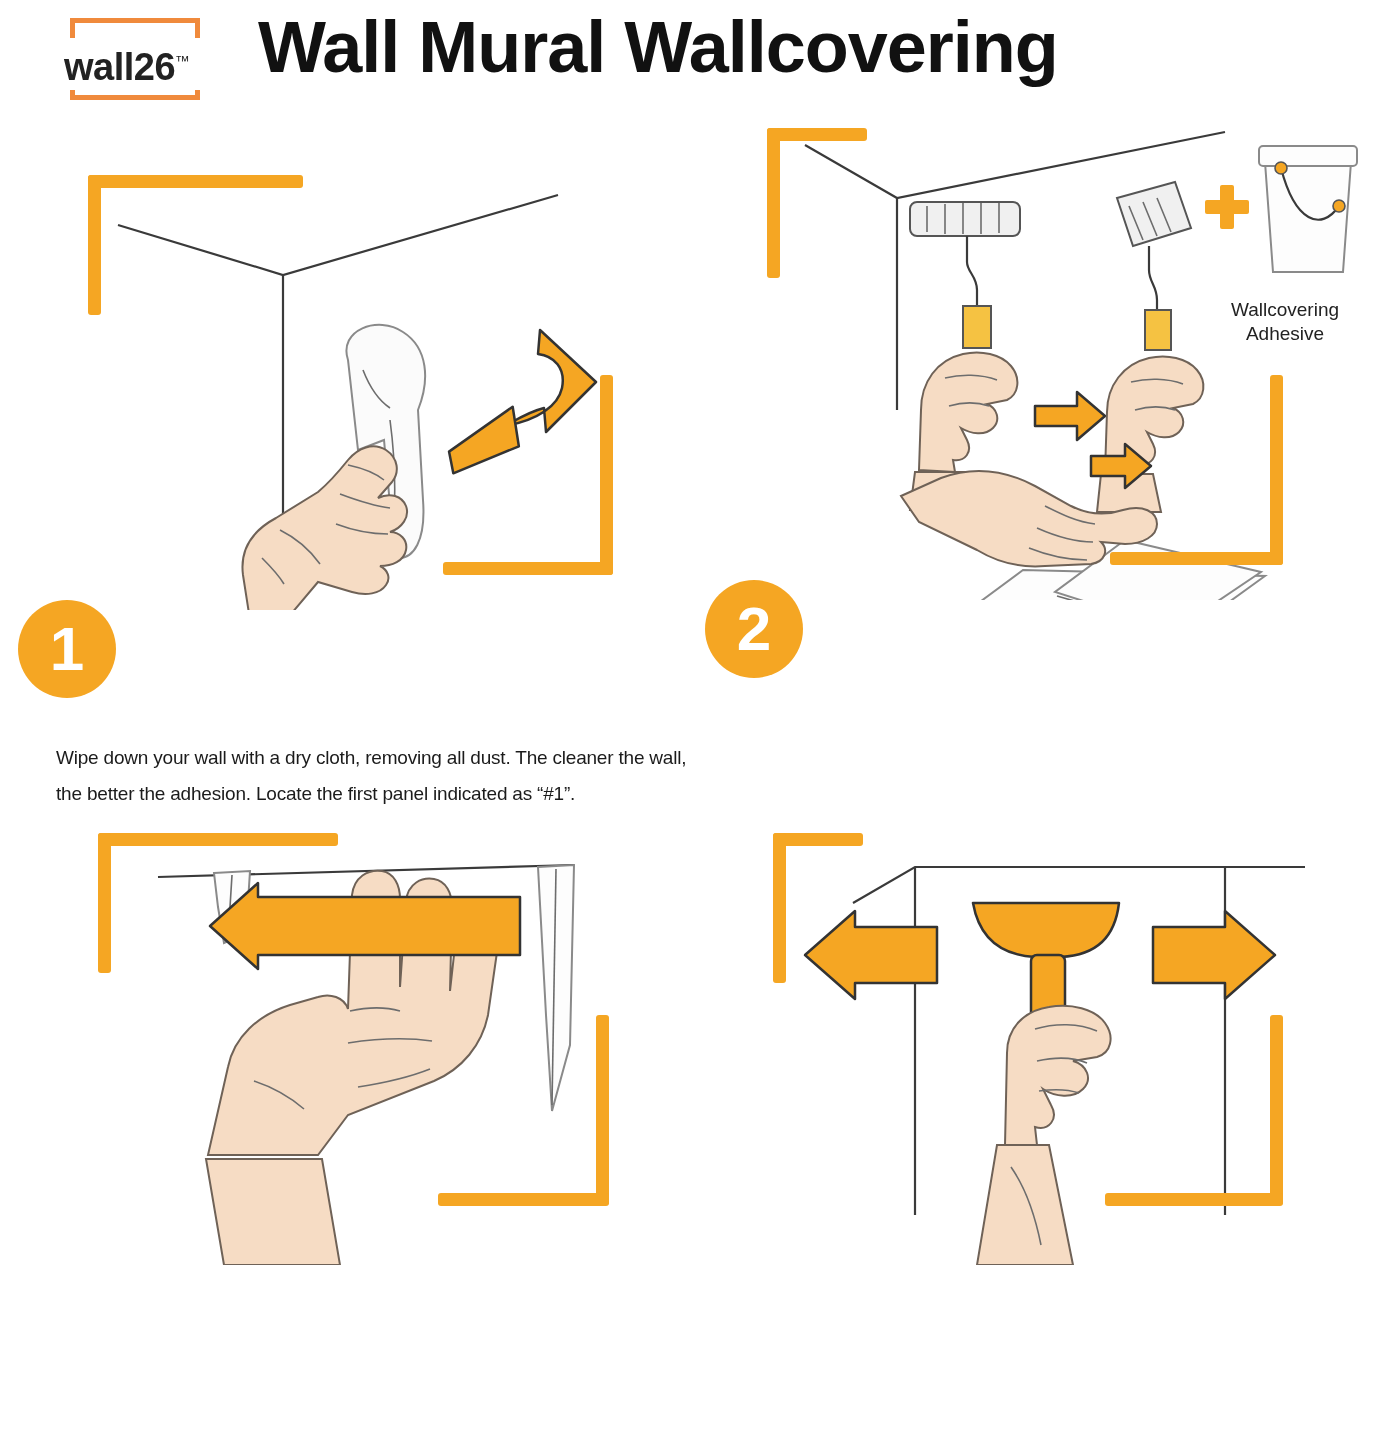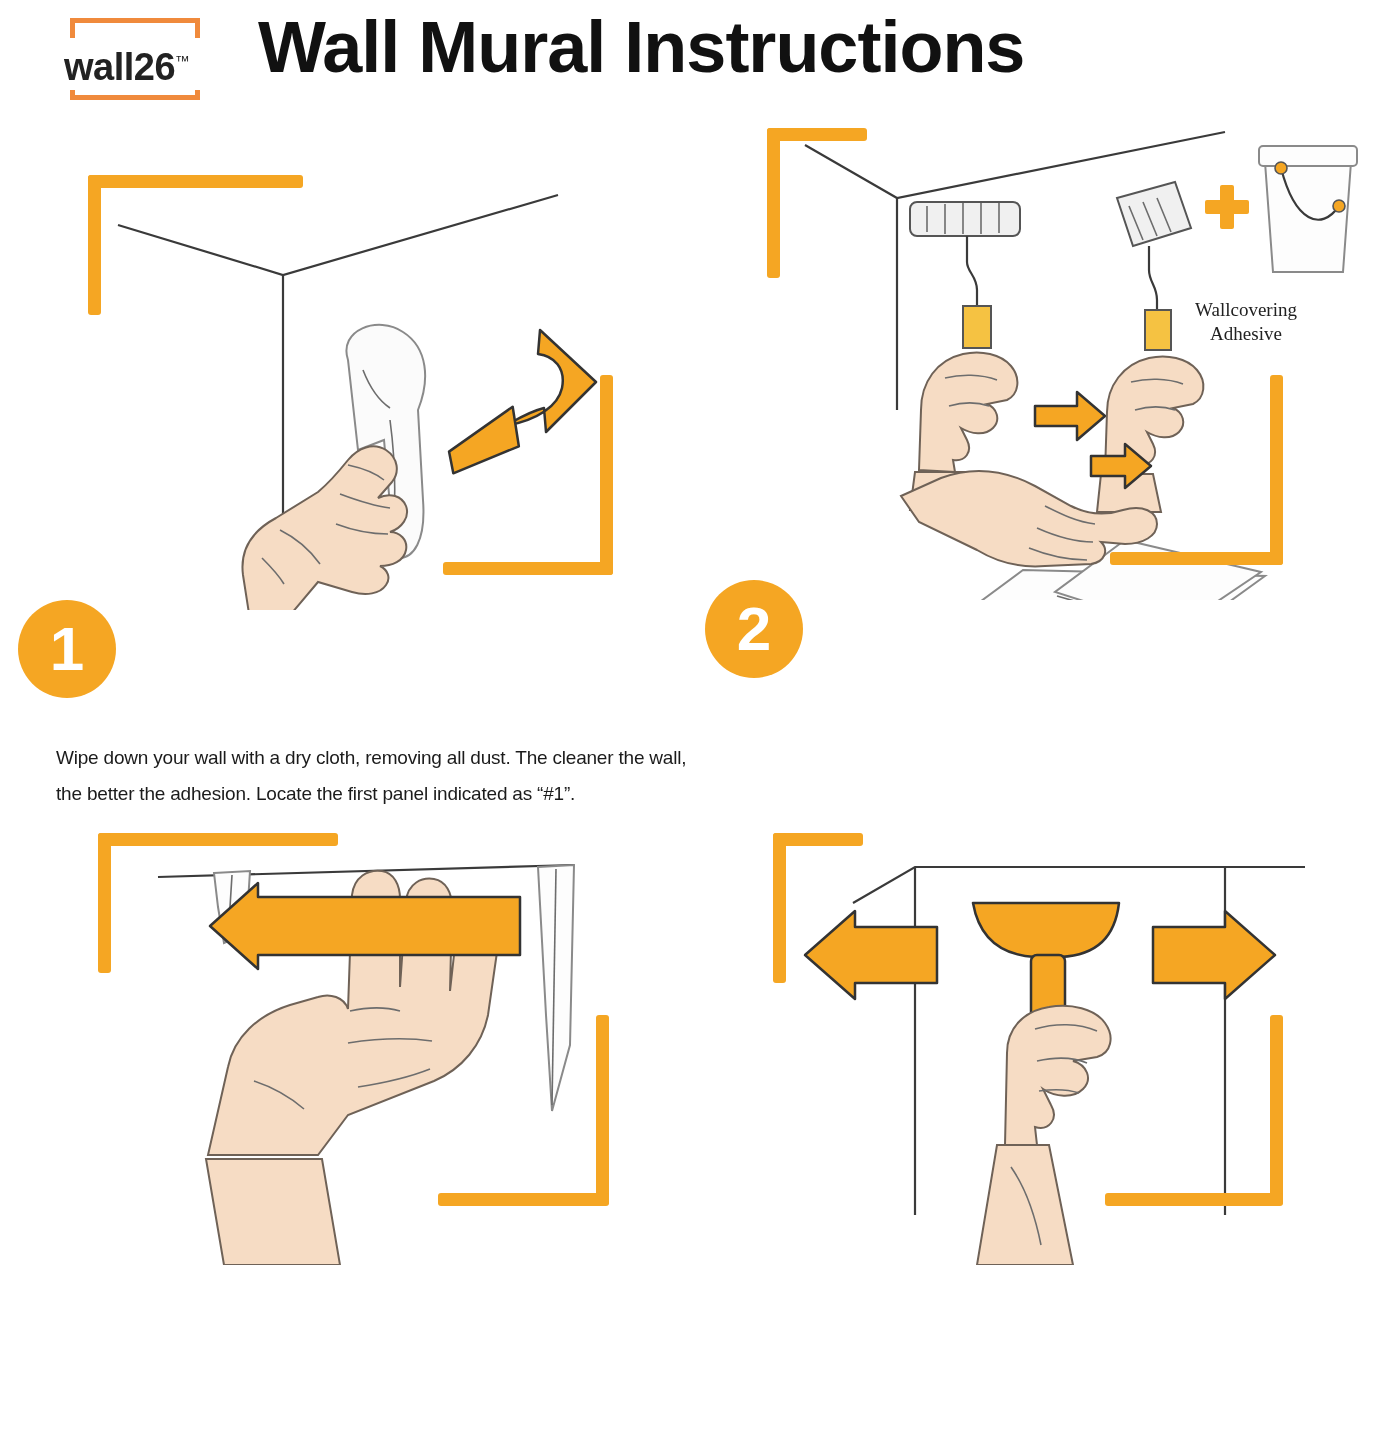--- a/index.html
+++ b/index.html
@@ -151,21 +151,21 @@
   .yellowhandle { fill: #F5C242; stroke: #555; stroke-width: 2; }
 </style>
 </head>
 <body>
 
 <div class="header">
   <div class="logo">
     <div class="logo-frame"></div>
     <div class="logo-text"><span>wall26</span><span class="logo-tm">™</span></div>
   </div>
-  <div class="title">Wall Mural Instructions</div>
+  <div class="title">Wall Mural Wallcovering</div>
 </div>
 
 <div class="step step-1" id="step-1">
   <div class="art">
 
     <div class="bracket rough" style="left:70px; top:55px; width:215px; height:13px;"></div>
     <div class="bracket rough" style="left:70px; top:55px; width:13px; height:140px;"></div>
     <div class="bracket rough" style="left:582px; top:255px; width:13px; height:200px;"></div>
     <div class="bracket rough" style="left:425px; top:442px; width:170px; height:13px;"></div>
 
@@ -243,21 +243,21 @@
       <path class="ln-thin" d="M352 486 L470 520"></path>
 
       <path class="skin" d="M196 386 L236 368 C268 356 300 360 330 376 L366 396 C382 404 400 406 418 400 C438 394 452 402 452 414 C452 426 438 434 420 434 L396 432 C404 440 400 452 386 454 L340 456 C316 458 292 452 272 440 L214 412 Z"></path>
       <path class="ln-thin" d="M340 396 C356 404 372 412 390 414"></path>
       <path class="ln-thin" d="M332 418 C350 426 368 432 388 432"></path>
       <path class="ln-thin" d="M324 438 C344 446 362 450 382 450"></path>
 
       <path class="orange" d="M386 346 L420 346 L420 334 L446 356 L420 378 L420 366 L386 366 Z"></path>
     </svg>
 
-    <div class="adhesive-label" style="left:461px; top:188px;font-family:Liberation Serif, serif;">
+    <div class="adhesive-label" style="left:500px; top:188px;">
       <div>Wallcovering</div>
       <div>Adhesive</div>
     </div>
   </div>
   <div class="badge" style="left:0px; top:470px;">2</div>
 
 </div>
 
 <div class="step step-3" id="step-3">
   <div class="art">

